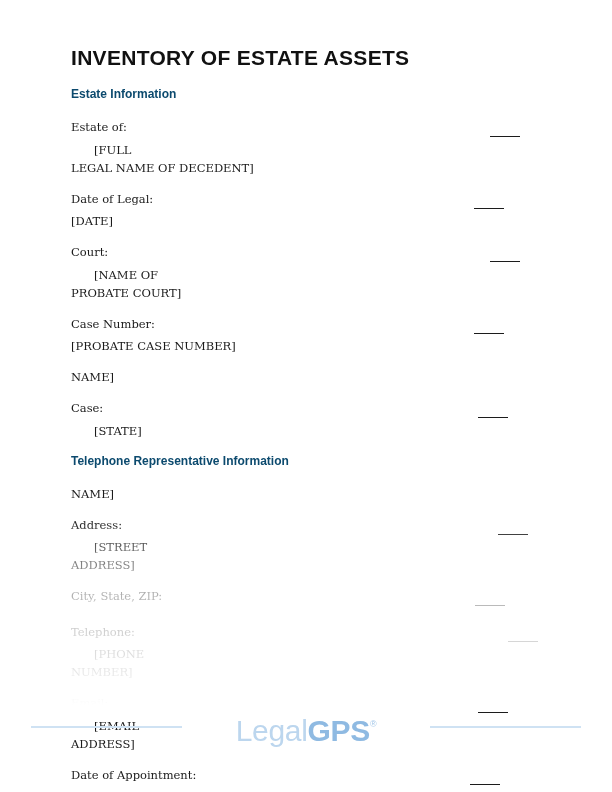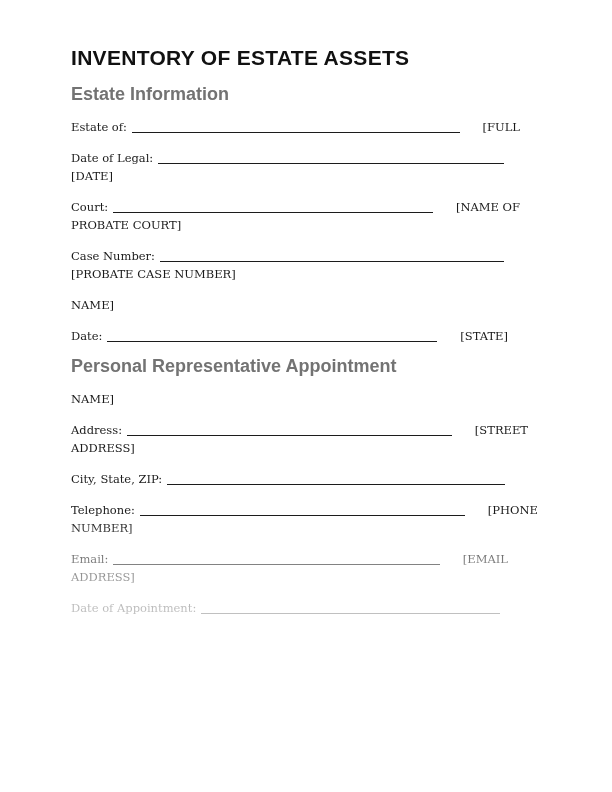--- a/index.html
+++ b/index.html
@@ -19,31 +19,32 @@
     font-family:"Liberation Sans", sans-serif;
     font-weight:bold;
     font-size:21px; line-height:21px;
     letter-spacing:0.3px;
     color:#111;
     margin:0 0 18px 0;
   }
   .section-heading {
     font-family:"Liberation Sans", sans-serif;
     font-weight:bold;
-    font-size:18px; line-height:16px;
-    color:#737373;
+    font-size:12px; line-height:16px;
+    color:#0c4a6e;
     margin:0 0 16px 0;
   }
   .field {
     font-size:11.5px; line-height:18px;
     margin:0 0 13px 0;
   }
   .field .line1 {
     display:flex;
     padding-right:var(--pr,0px);
+    flex-direction:column;
   }
   .field .lbl { white-space:pre; }
   .field .fill {
     flex:1 1 auto;
     border-bottom:1.4px solid #1c1c1c;
     align-self:flex-end;
     margin:0 0 3.5px 5px;
     min-width:30px;
   }
   .field .sfx { white-space:pre; margin-left:23px; }
@@ -88,20 +89,21 @@
     <h1 class="doc-title">INVENTORY OF ESTATE ASSETS</h1>
 
     <h2 class="section-heading">Estate Information</h2>
 
     <div class="field" style="--pr:20px">
       <div class="line1">
         <span class="lbl">Estate of:</span>
         <span class="fill"></span>
         <span class="sfx">[FULL</span>
       </div>
+      <div class="line2">LEGAL NAME OF DECEDENT]</div>
     </div>
 
     <div class="field" style="--pr:36px">
       <div class="line1">
         <span class="lbl">Date of Legal:</span>
         <span class="fill"></span>
         <span class="sfx"></span>
       </div>
       <div class="line2">[DATE]</div>
     </div>
@@ -123,28 +125,28 @@
       </div>
       <div class="line2">[PROBATE CASE NUMBER]</div>
     </div>
 
     <div class="field" style="--pr:13px">
       <div class="line2">NAME]</div>
     </div>
 
     <div class="field" style="--pr:32px">
       <div class="line1">
-        <span class="lbl">Date:</span>
+        <span class="lbl">Case:</span>
         <span class="fill"></span>
         <span class="sfx">[STATE]</span>
       </div>
 
     </div>
 
-    <h2 class="section-heading">Personal Representative Appointment</h2>
+    <h2 class="section-heading">Telephone Representative Information</h2>
 
     <div class="field" style="--pr:0px">
       <div class="line2">NAME]</div>
     </div>
 
     <div class="field" style="--pr:12px">
       <div class="line1">
         <span class="lbl">Address:</span>
         <span class="fill"></span>
         <span class="sfx">[STREET</span>
@@ -185,13 +187,20 @@
         <span class="fill"></span>
         <span class="sfx"></span>
       </div>
 
     </div>
 
   </div>
 
   <div class="fade-overlay"></div>
 
+  <div class="footer">
+    <div class="f-line"></div>
+    <div class="logo">
+      <span class="logo-legal">Legal</span><span class="logo-gps">GPS</span><span class="logo-reg">®</span>
+    </div>
+    <div class="f-line"></div>
+  </div>
 </div>
 
 </body></html>

